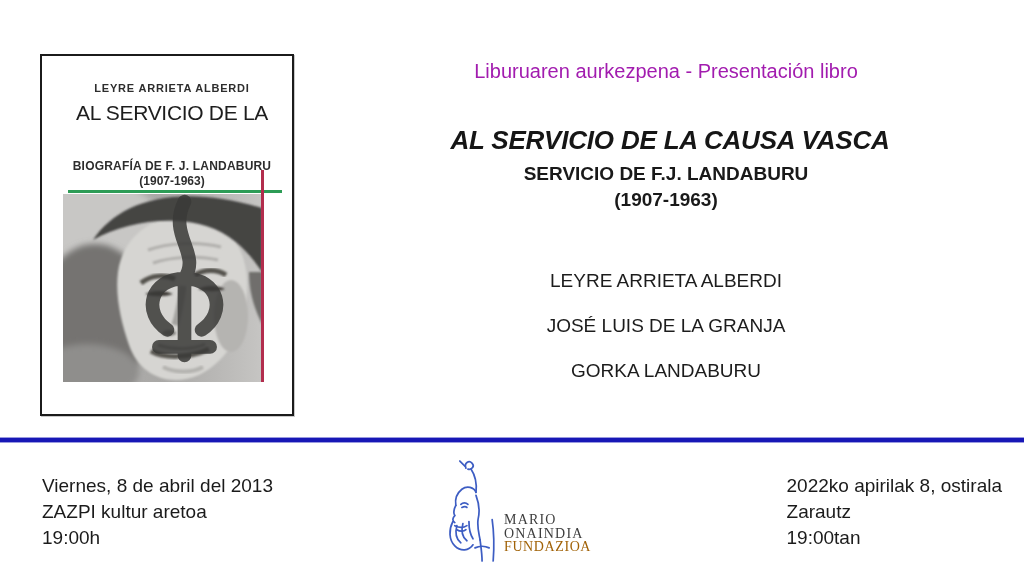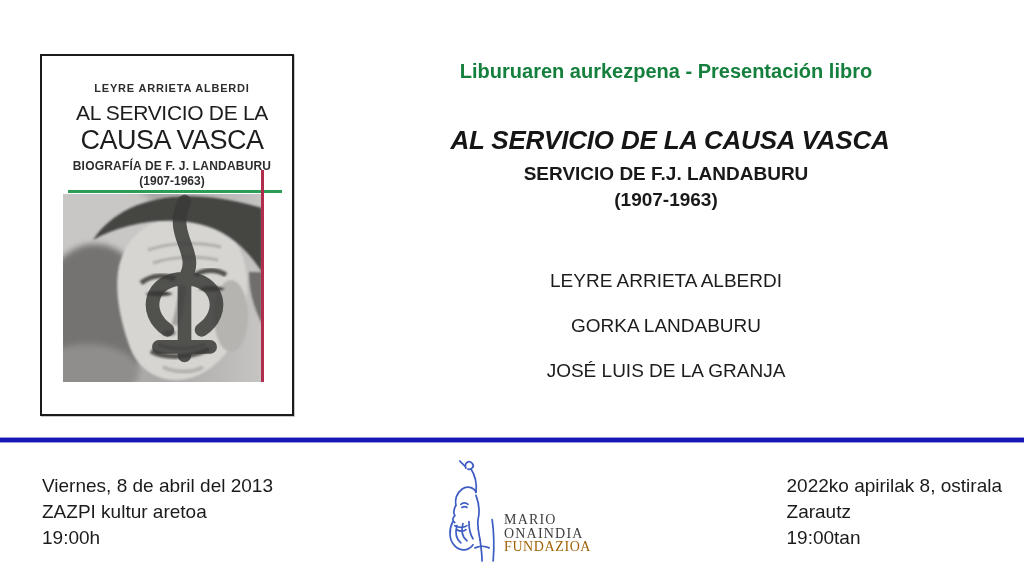--- a/index.html
+++ b/index.html
@@ -68,21 +68,21 @@
     width:3px; height:212px;
     background:#b22d4d;
   }
   .publisher-mark {
     position:absolute; left:22px; bottom:18px;
     width:16px; height:22px; opacity:0.85;
   }
 
   
   .event-block { position:absolute; left:354px; top:0; width:624px; text-align:center; }
-  .event-header   { position:absolute; left:0; right:0; top:60px;  font-size:20px; font-weight:bold; color:#15803d; }
+  .event-header   { position:absolute; left:0; right:0; top:60px;  font-size:20px; font-weight:normal; color:#a21caf; }
   .event-title    { position:absolute; left:8px; right:0; top:125px; font-size:26px; font-weight:bold; font-style:italic; letter-spacing:-0.2px; color:#161616; }
   .event-subtitle { position:absolute; left:0; right:0; top:163px; font-size:19px; font-weight:bold; color:#191919; }
   .event-years    { position:absolute; left:0; right:0; top:189px; font-size:19px; font-weight:bold; color:#191919; }
   .speakers       { position:absolute; left:0; right:0; top:270px; }
   .speaker        { font-size:19px; color:#1c1c1c; height:20px; margin-bottom:25px; }
 
   
   .divider {
     position:absolute; left:0; top:437px;
     width:1024px; height:6px;
@@ -106,21 +106,20 @@
   .foundation-text .light { color:#a16207; letter-spacing:0.6px; }
 </style>
 </head>
 <body>
 
 <div class="poster">
 
   <div class="book-cover">
     <div class="cover-author">LEYRE ARRIETA ALBERDI</div>
     <div class="cover-title-1">AL SERVICIO DE LA</div>
-    <div class="cover-title-2">CAUSA VASCA</div>
     <div class="cover-subtitle">BIOGRAFÍA DE F. J. LANDABURU</div>
     <div class="cover-years">(1907-1963)</div>
 
     <div class="cover-photo">
       <svg viewBox="0 0 199 188" preserveAspectRatio="none" aria-hidden="true">
         <defs>
           <filter id="f1" x="-40%" y="-40%" width="180%" height="180%">
               <feGaussianBlur stdDeviation="3"></feGaussianBlur>
             </filter>
           <filter id="f2" x="-40%" y="-40%" width="180%" height="180%">
@@ -161,22 +160,22 @@
     <div class="red-line"></div>
   </div>
 
   <div class="event-block">
     <div class="event-header">Liburuaren aurkezpena - Presentación libro</div>
     <div class="event-title">AL SERVICIO DE LA CAUSA VASCA</div>
     <div class="event-subtitle">SERVICIO DE F.J. LANDABURU</div>
     <div class="event-years">(1907-1963)</div>
     <div class="speakers">
       <div class="speaker">LEYRE ARRIETA ALBERDI</div>
+      <div class="speaker">JOSÉ LUIS DE LA GRANJA</div>
       <div class="speaker">GORKA LANDABURU</div>
-      <div class="speaker">JOSÉ LUIS DE LA GRANJA</div>
     </div>
   </div>
 
   <div class="divider"></div>
 
   <div class="footer-left">
     <div>Viernes, 8 de abril del 2013</div>
     <div>ZAZPI kultur aretoa</div>
     <div>19:00h</div>
   </div>

